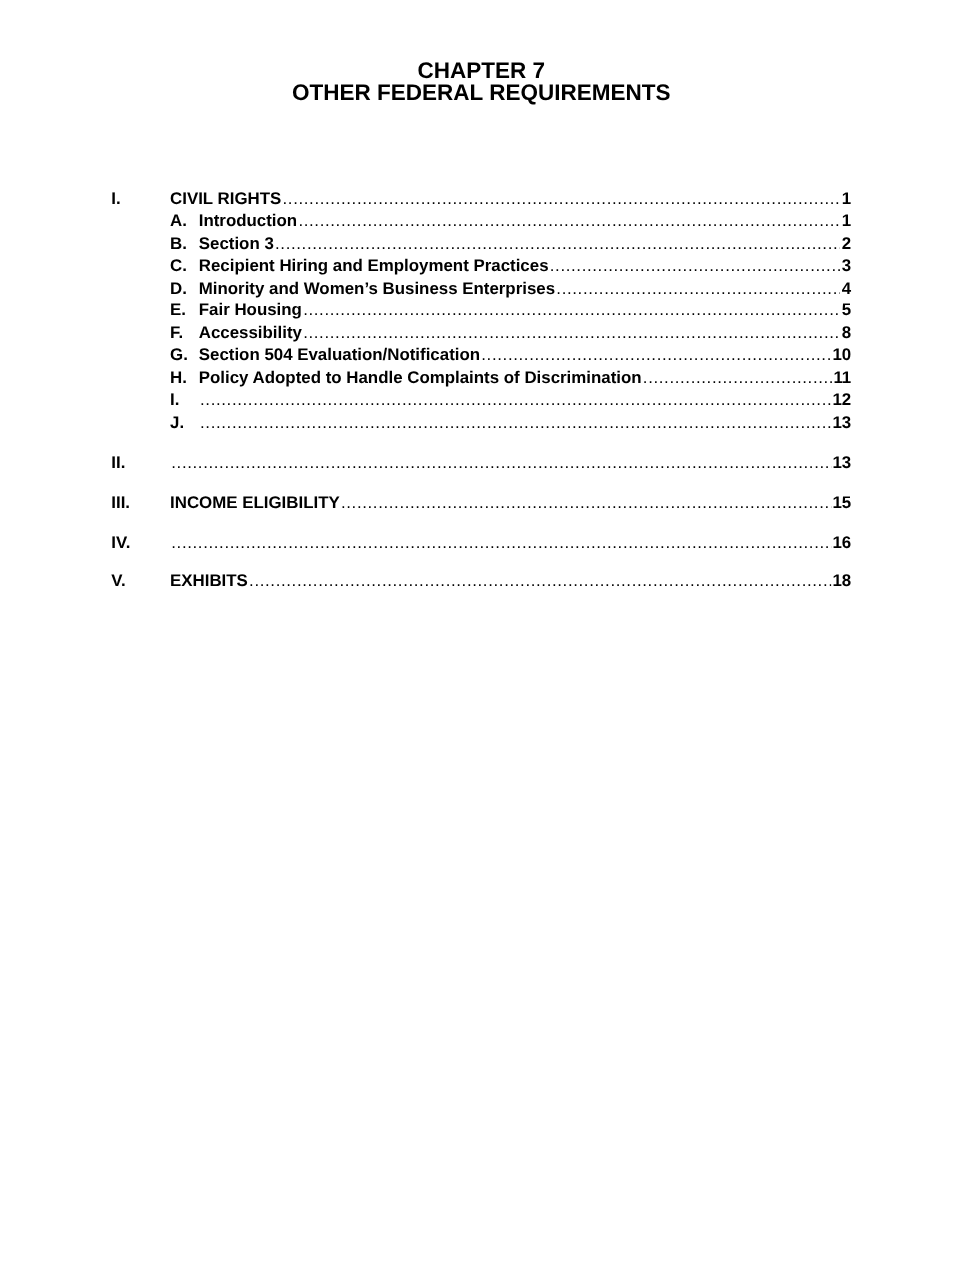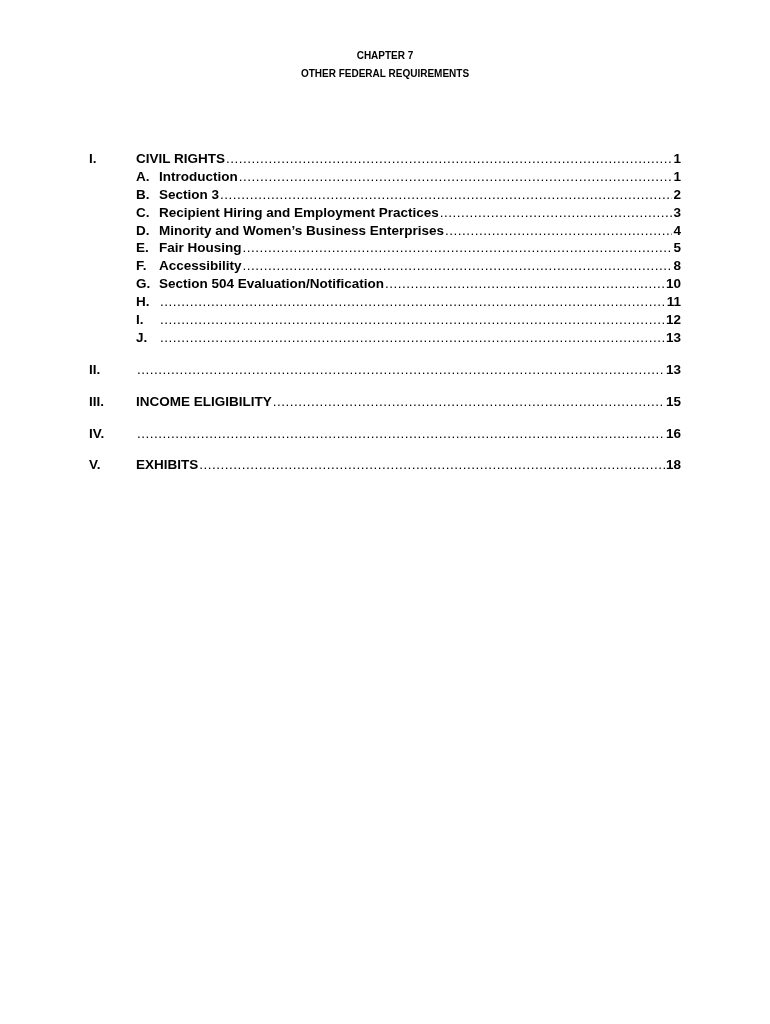--- a/index.html
+++ b/index.html
@@ -15,21 +15,21 @@
       font-family: "Liberation Sans", sans-serif;
       color: #000000;
     }
     .page-header {
       position: absolute;
       top: 47px;
       left: 0;
       width: 770px;
       text-align: center;
       font-weight: bold;
-      font-size: 10px;
+      font-size: 18px;
       line-height: 18px;
     }
     .toc {
       position: absolute;
       left: 89px;
       top: 150px;
       width: 592px;
       font-weight: bold;
       font-size: 13.5px;
     }
@@ -131,20 +131,21 @@
     <div class="toc-row">
       <span class="sub-indent"></span>
       <span class="letter">G.</span>
       <span class="title">Section 504 Evaluation/Notification</span>
       <span class="leader"></span>
       <span class="page">10</span>
     </div>
     <div class="toc-row">
       <span class="sub-indent"></span>
       <span class="letter">H.</span>
+      <span class="title">Policy Adopted to Handle Complaints of Discrimination</span>
       <span class="leader"></span>
       <span class="page">11</span>
     </div>
     <div class="toc-row">
       <span class="sub-indent"></span>
       <span class="letter">I.</span>
       <span class="leader"></span>
       <span class="page">12</span>
     </div>
     <div class="toc-row">

